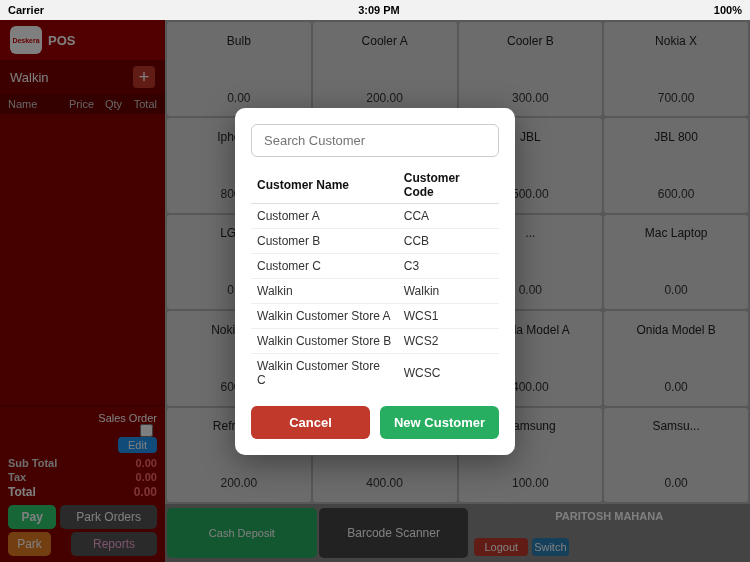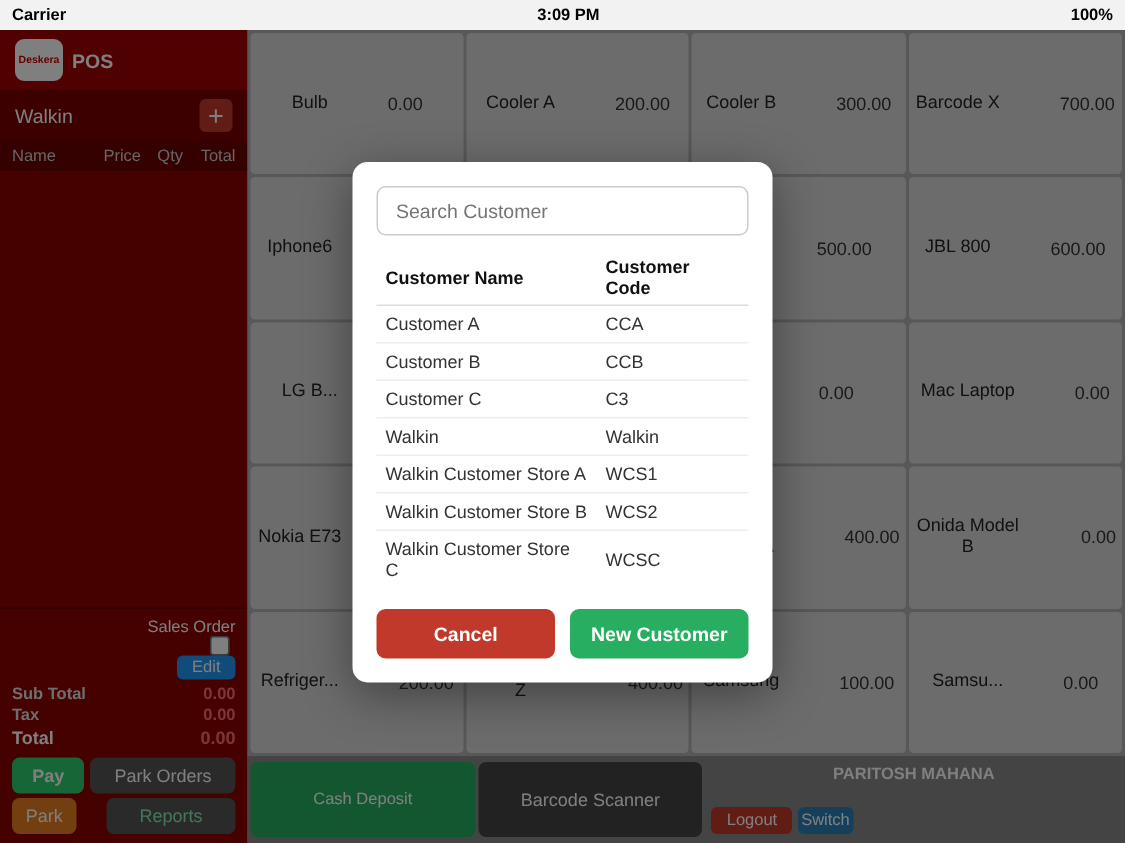--- a/index.html
+++ b/index.html
@@ -175,21 +175,21 @@
       color: #fff;
       border: none;
       border-radius: 5px;
       flex: 1;
       padding: 5px 0;
       font-size: 12px;
       cursor: pointer;
     }
     .reports-btn {
       background: #555;
-      color: #86efac;
+      color: #f9a8d4;
       border: none;
       border-radius: 5px;
       flex: 2;
       padding: 5px 0;
       font-size: 12px;
       cursor: pointer;
     }
 
     
     .main {
@@ -250,20 +250,21 @@
       display: grid;
       grid-template-columns: repeat(4, 1fr);
       gap: 2px;
       padding: 2px;
       overflow: hidden;
       background: #b0b0b0;
     }
     .product-cell {
       background: #d8d8d8;
       display: flex;
+      flex-direction: column;
       align-items: center;
       justify-content: center;
       padding: 6px 4px;
       cursor: pointer;
       border-radius: 3px;
       min-height: 55px;
       gap: 40px;
     }
     .product-name {
       font-size: 12px;
@@ -484,21 +485,21 @@
       </div>
       <div class="product-cell">
         <span class="product-name">Cooler A</span>
         <span class="product-price">200.00</span>
       </div>
       <div class="product-cell">
         <span class="product-name">Cooler B</span>
         <span class="product-price">300.00</span>
       </div>
       <div class="product-cell">
-        <span class="product-name">Barcode X</span>
+        <span class="product-name">Nokia X</span>
         <span class="product-price">700.00</span>
       </div>
       <div class="product-cell">
         <span class="product-name">Iphone6</span>
         <span class="product-price">800.00</span>
       </div>
       <div class="product-cell">
         <span class="product-name">Iphone6s</span>
         <span class="product-price">100.00</span>
       </div>

